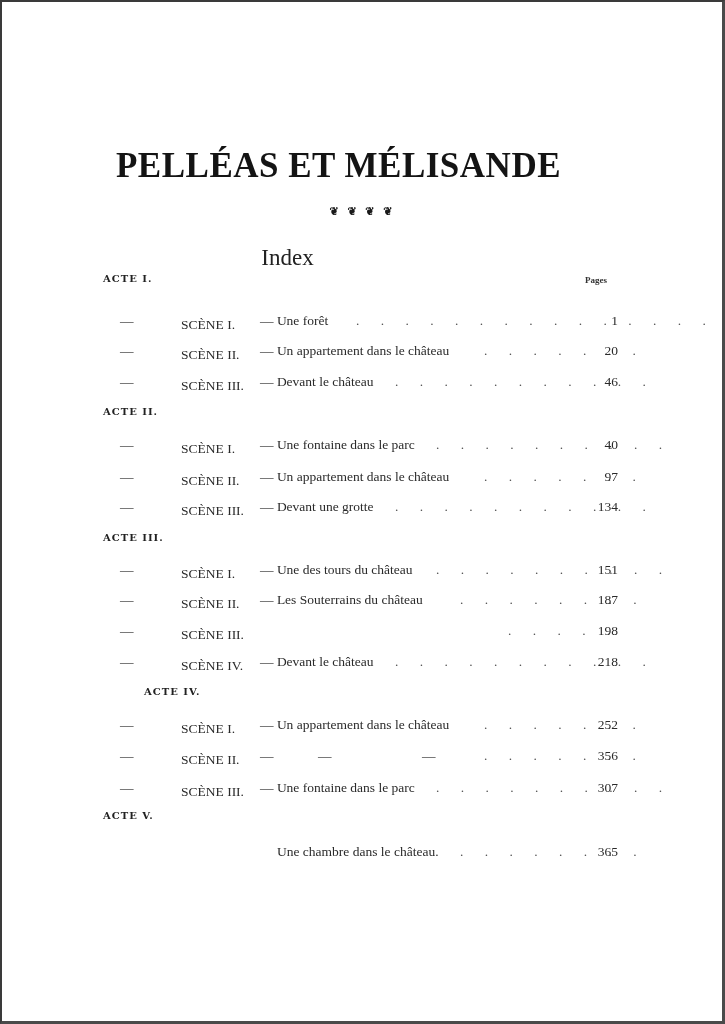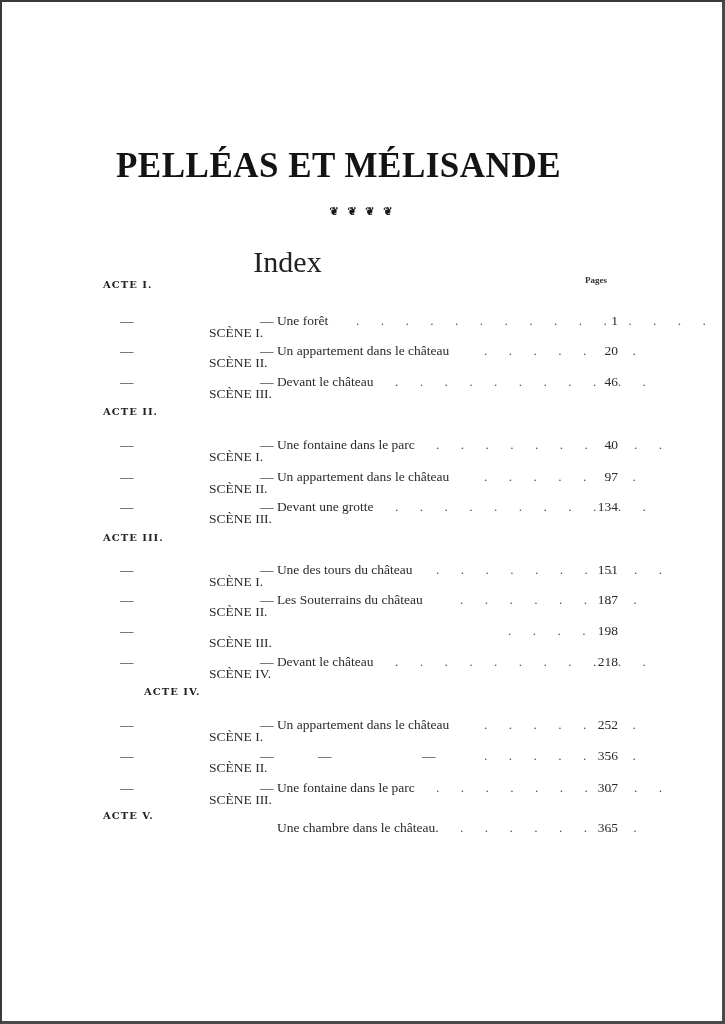--- a/index.html
+++ b/index.html
@@ -15,49 +15,49 @@
   .title {
     position:absolute; left:0; width:677px; top:146px; text-align:center;
     font-size:35px; font-weight:bold; letter-spacing:0.5px; color:#141414;
   }
   .ornament {
     position:absolute; left:0; width:725px; top:205px; text-align:center;
     font-size:11px; font-weight:bold; color:#1a1a1a; letter-spacing:3px;
   }
   .index-heading {
     position:absolute; left:0; width:575px; top:245px; text-align:center;
-    font-size:30px; color:#222;
+    font-size:23px; color:#222;
   }
   .pages-label {
     position:absolute; left:585px; top:275px; font-size:9px; font-weight:bold; color:#333;
   }
   .acte {
     position:absolute; left:103px; font-size:10px; font-weight:bold; letter-spacing:1px; color:#222;
     font-family: "DejaVu Serif", serif;
   }
   .row { position:absolute; left:0; width:725px; height:20px; font-size:13.5px; color:#2a2a2a; }
   .row .dash { position:absolute; left:120px; top:0; }
-  .row .scene { position:absolute; left:181px; top:12px;margin-left:28px; }
+  .row .scene { position:absolute; left:181px; top:4px; }
   .row .desc { position:absolute; left:260px; top:0; white-space:nowrap; }
   .row .desc-full { position:absolute; left:277px; top:0; white-space:nowrap; }
   .row .leaders { position:absolute; top:0; white-space:nowrap; letter-spacing:9px; color:#555; }
   .row .pg { position:absolute; right:107px; top:0; text-align:right; }
   .ditto { position:absolute; top:0; }
 </style>
 </head>
 <body>
 
 <div class="page-frame"></div>
 
 <div class="title">PELLÉAS ET MÉLISANDE</div>
 <div class="ornament">❦ ❦ ❦ ❦</div>
 <div class="index-heading">Index</div>
 <div class="pages-label">Pages</div>
 
-<div class="acte" style="top:279px;">ACTE I.</div>
+<div class="acte" style="top:273px;">ACTE I.</div>
 
 <div class="row" style="top:313px;">
   <span class="dash">—</span>
   <span class="scene">SCÈNE I.</span>
   <span class="desc">— Une forêt</span>
   <span class="leaders" style="left:356px;">. . . . . . . . . . . . . . .</span>
   <span class="pg">1</span>
 </div>
 <div class="row" style="top:343px;">
   <span class="dash">—</span>
@@ -149,17 +149,17 @@
 <div class="row" style="top:780px;">
   <span class="dash">—</span>
   <span class="scene">SCÈNE III.</span>
   <span class="desc">— Une fontaine dans le parc</span>
   <span class="leaders" style="left:436px;">. . . . . . . . . .</span>
   <span class="pg">307</span>
 </div>
 
 <div class="acte" style="top:810px;">ACTE V.</div>
 
-<div class="row" style="top:820px;">
+<div class="row" style="top:844px;">
   <span class="desc-full">Une chambre dans le château.</span>
   <span class="leaders" style="left:460px;">. . . . . . . .</span>
   <span class="pg">365</span>
 </div>
 
 </body></html>

